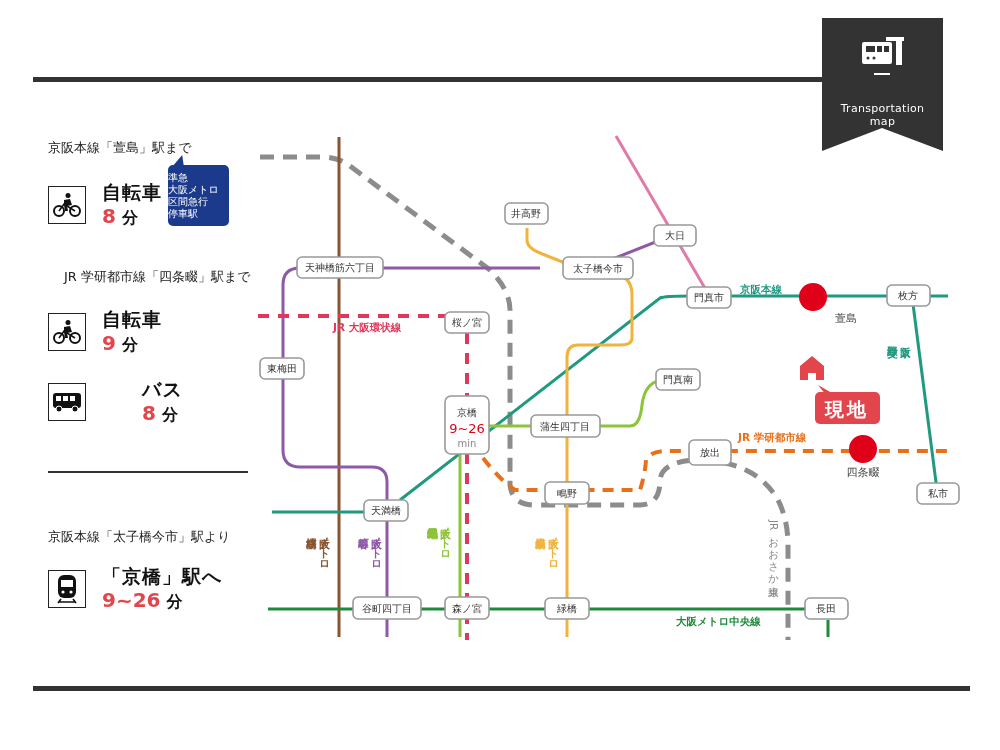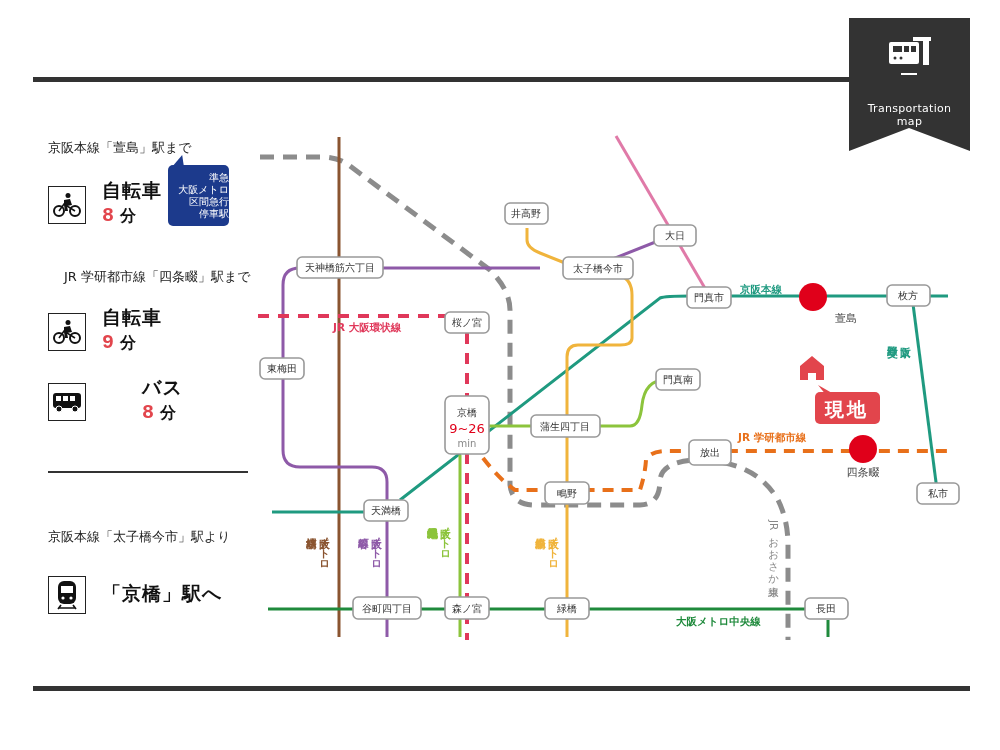--- a/index.html
+++ b/index.html
@@ -1,30 +1,30 @@
 <!DOCTYPE html>
 <html><head>
 <meta charset="utf-8">
 <style>
   html, body { margin:0; padding:0; background:#fff; }
   body { width:1000px; height:750px; position:relative; overflow:hidden; font-family:"DejaVu Sans", sans-serif; color:#222; }
   .rule { position:absolute; left:33px; height:5px; background:#333; }
   .rule.top { top:77px; width:820px; }
   .rule.bottom { top:686px; width:937px; }
-  .badge { position:absolute; left:849px; top:18px; width:121px; height:133px; }
+  .badge { position:absolute; left:822px; top:18px; width:121px; height:133px; }
   .badge svg { position:absolute; left:0; top:0; }
   .badge-text { position:absolute; left:0; top:84px; width:121px; text-align:center; color:#fff; font-size:11px; line-height:13px; letter-spacing:0.3px; }
   .section-title { position:absolute; left:48px; font-size:13px; color:#222; }
-  .mode { position:absolute; left:48px; display:flex; align-items:center;font-family:Liberation Mono, monospace; }
+  .mode { position:absolute; left:48px; display:flex; align-items:center; }
   .icon-box { width:38px; height:38px; border:1.5px solid #222; box-sizing:border-box; display:flex; align-items:center; justify-content:center; background:#fff; }
   .mode-text { margin-left:16px; line-height:24px; }
   .mode-label { font-size:19px; font-weight:bold; color:#111; letter-spacing:1px; }
   .mode-time { font-size:20px; font-weight:bold; color:#e2454c; }
   .mode-unit { font-size:16px; font-weight:bold; color:#111; margin-left:6px; }
-  .callout { position:absolute; left:168px; top:165px; width:61px; height:61px; background:#1c3a8c; border-radius:5px; color:#fff; font-size:10px; line-height:12px; text-align:right; padding-top:7px; box-sizing:border-box; }
+  .callout { position:absolute; left:168px; top:165px; width:61px; height:61px; background:#1c3a8c; border-radius:5px; color:#fff; font-size:10px; line-height:12px; text-align:left; padding-top:7px; box-sizing:border-box; }
   .callout:before { content:""; position:absolute; left:8px; top:-10px; border-left:3px solid transparent; border-right:8px solid transparent; border-bottom:11px solid #1c3a8c; transform:skewX(-30deg); }
   .divider { position:absolute; left:48px; top:471px; width:200px; height:1.5px; background:#333; }
   #map { position:absolute; left:0; top:0; }
   .stn rect { fill:#fff; stroke:#999; stroke-width:1.6; }
   .stn text { font-size:10px; fill:#333; text-anchor:middle; dominant-baseline:central; }
   .line-label { font-size:10.5px; font-weight:bold; }
   .vlabel { font-size:10.5px; font-weight:bold; }
 </style>
 </head>
 <body>
@@ -105,32 +105,33 @@
   </div>
   <div class="mode-text">
     <div class="mode-label">バス</div>
     <div><span class="mode-time">8</span><span class="mode-unit">分</span></div>
   </div>
 </div>
 
 <div class="divider"></div>
 
 <div class="section-title" style="top:528px;">京阪本線「太子橋今市」駅より</div>
-<div class="mode" style="top:576px;justify-content:flex-end;">
+<div class="mode" style="top:564px;justify-content:flex-end;">
   <div class="icon-box">
     <svg width="24" height="30" viewBox="0 0 24 30">
         <rect x="3" y="1" width="18" height="23" rx="6" fill="#111"></rect>
         <rect x="6" y="6" width="12" height="7" fill="#fff"></rect>
         <circle cx="8" cy="18" r="1.6" fill="#fff"></circle>
         <circle cx="16" cy="18" r="1.6" fill="#fff"></circle>
         <path d="M6 25 L3 29 M18 25 L21 29 M4 28 L20 28" stroke="#111" stroke-width="1.6"></path>
       </svg>
   </div>
   <div class="mode-text">
     <div class="mode-label">「京橋」駅へ</div>
+    <div><span class="mode-time">9~26</span><span class="mode-unit">分</span></div>
   </div>
 </div>
 
 <svg id="map" width="1000" height="750" style="pointer-events:none;">
   <g fill="none" stroke-linecap="butt">
 
     <path d="M616 136 L706 290" stroke="#e07aa8" stroke-width="3"></path>
 
     <path d="M260 157 L325 157 Q340 158 350 166 L490 270 Q510 290 510 310 L510 485 Q512 505 535 505 L640 505 Q660 505 660 480 Q662 462 695 460 Q755 460 778 500 Q788 520 788 545 L788 640" stroke="#8c8c8c" stroke-width="5" stroke-dasharray="14 9"></path>
 

